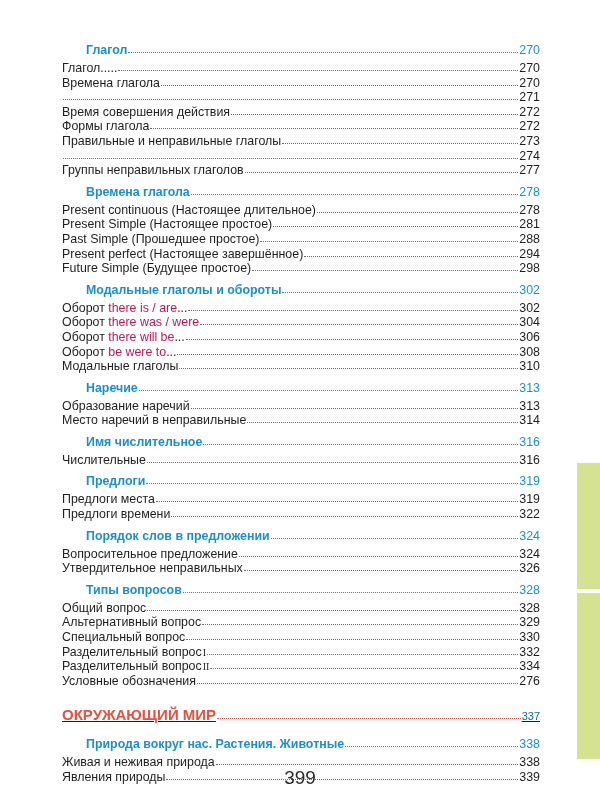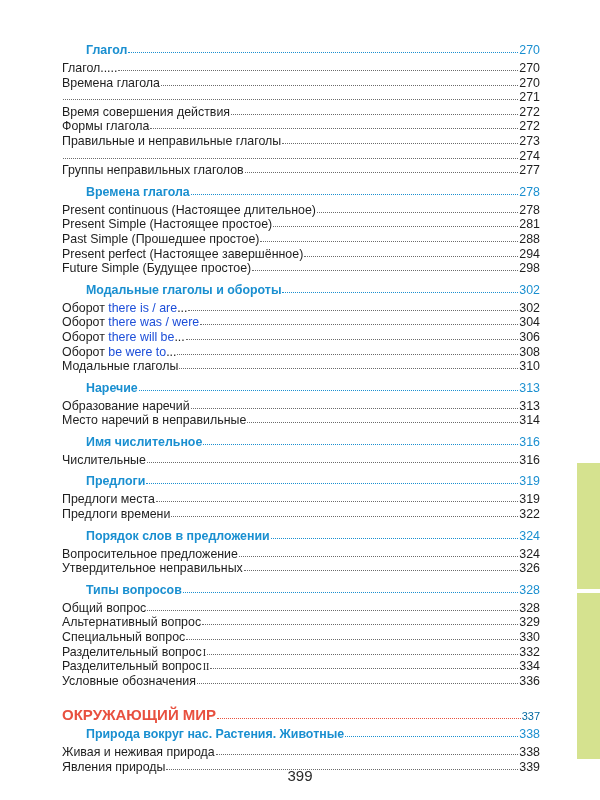--- a/index.html
+++ b/index.html
@@ -18,29 +18,29 @@
   .row .label { flex: 0 0 auto; }
   .row .dots {
     flex: 1 1 auto; overflow: hidden; margin: 0 1px;
     border-bottom: 1.2px dotted #6a6a6a; height: 10px; position: relative; top: -1px;
   }
   .row .page { flex: 0 0 auto; text-align: right; }
   .row.heading { height: 17px; line-height: 17px; margin-bottom: 2px; padding-left: 24px; }
   .row.heading .label { color: #1a8fd0; font-weight: bold; }
   .row.heading .page { color: #1a8fd0; }
   .row.heading .dots { border-bottom-color: #1a8fd0; }
-  .accent { color: #1d4ed8; text-align: center; }
+  .accent { color: #be185d; text-align: center; }
   .roman { font-family: "Liberation Serif", serif; font-size: 10px; margin-left: 1px; }
-  .row.major { height: 22px; line-height: 22px; margin-top: 16px; margin-bottom: 0; }
+  .row.major { height: 22px; line-height: 22px; margin-top: 16px; margin-bottom: 10px; text-decoration: underline; }
   .row.major .label { color: #e8503f; font-weight: bold; font-size: 15px; }
   .row.major .page { color: #0369a1; font-size: 11px; }
   .row.major .dots { border-bottom: 1.6px dotted #e8503f; height: 13px; }
   .page-number {
     position: absolute; left: 0; width: 600px; top: 767px; text-align: center;
-    font-size: 15px; color: #2a2a2a;
+    font-size: 19px; color: #2a2a2a;
   }
   .side-tab {
     position: absolute; left: 577px; width: 23px; background: #d5e28f;
   }
   .side-tab.t1 { top: 463px; height: 126px; }
   .side-tab.t2 { top: 593px; height: 166px; }
 </style>
 </head>
 <body>
 
@@ -252,21 +252,21 @@
         <span class="page">332</span>
       </div>
     <div class="row">
         <span class="label"><span>Разделительный вопрос</span><span class="roman">II</span></span>
         <span class="dots"></span>
         <span class="page">334</span>
       </div>
     <div class="row">
         <span class="label">Условные обозначения</span>
         <span class="dots"></span>
-        <span class="page">336</span>
+        <span class="page">276</span>
       </div>
   </div>
 
   <div class="row major">
     <span class="label">ОКРУЖАЮЩИЙ МИР</span>
     <span class="dots"></span>
     <span class="page">337</span>
   </div>
 
   <div class="group">

